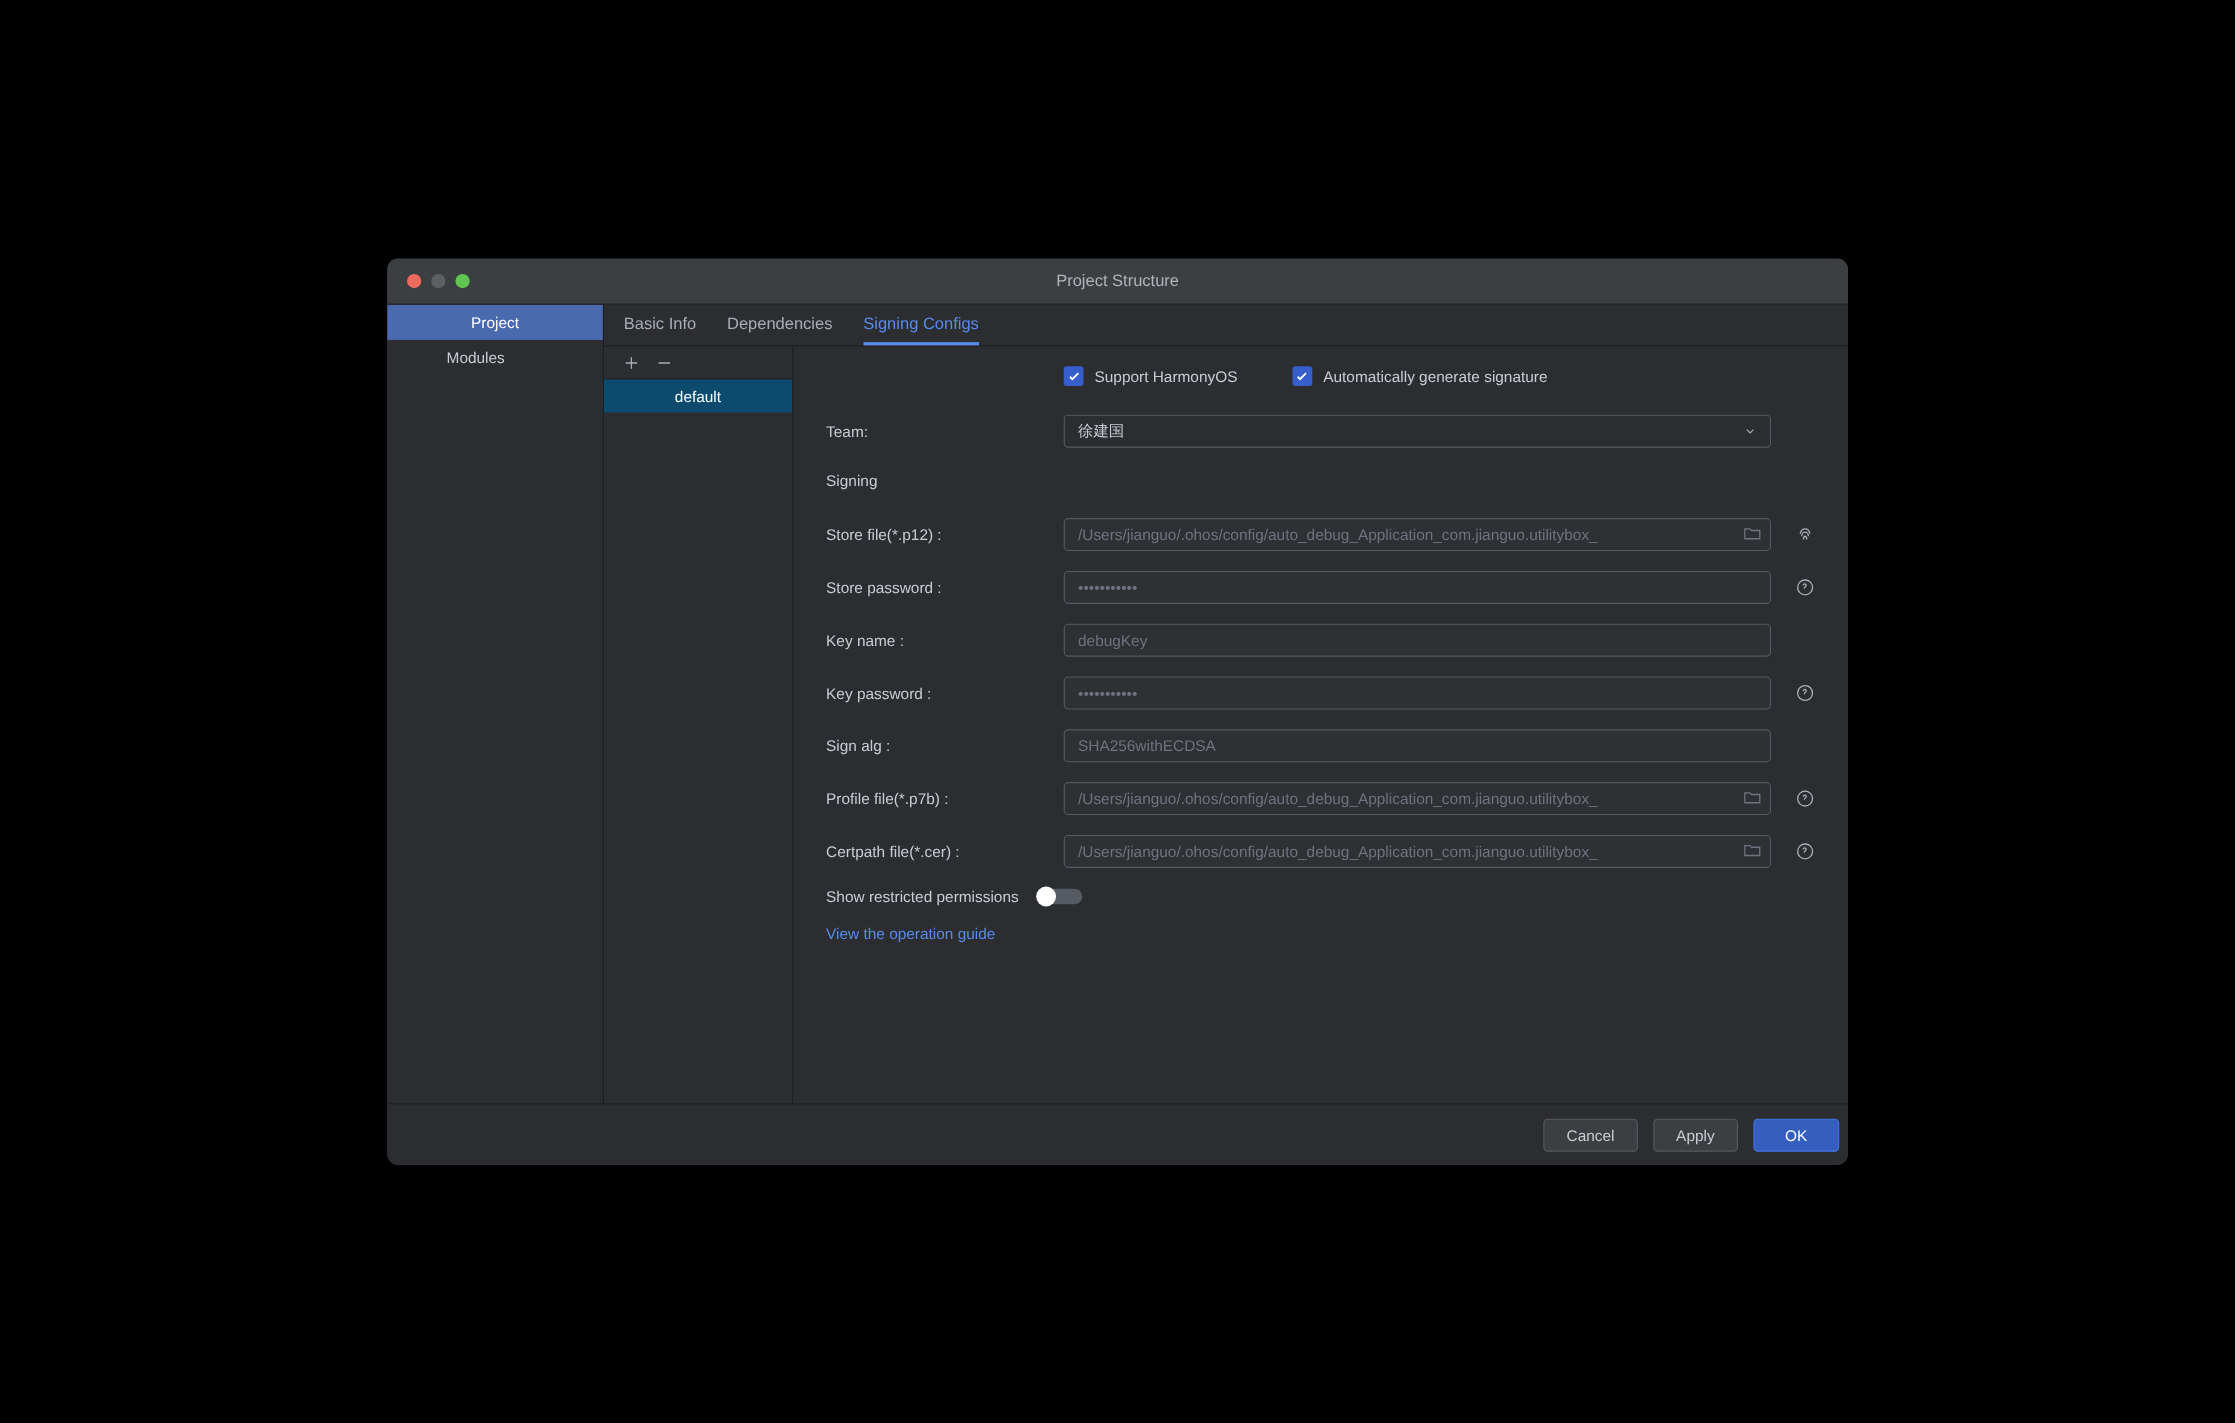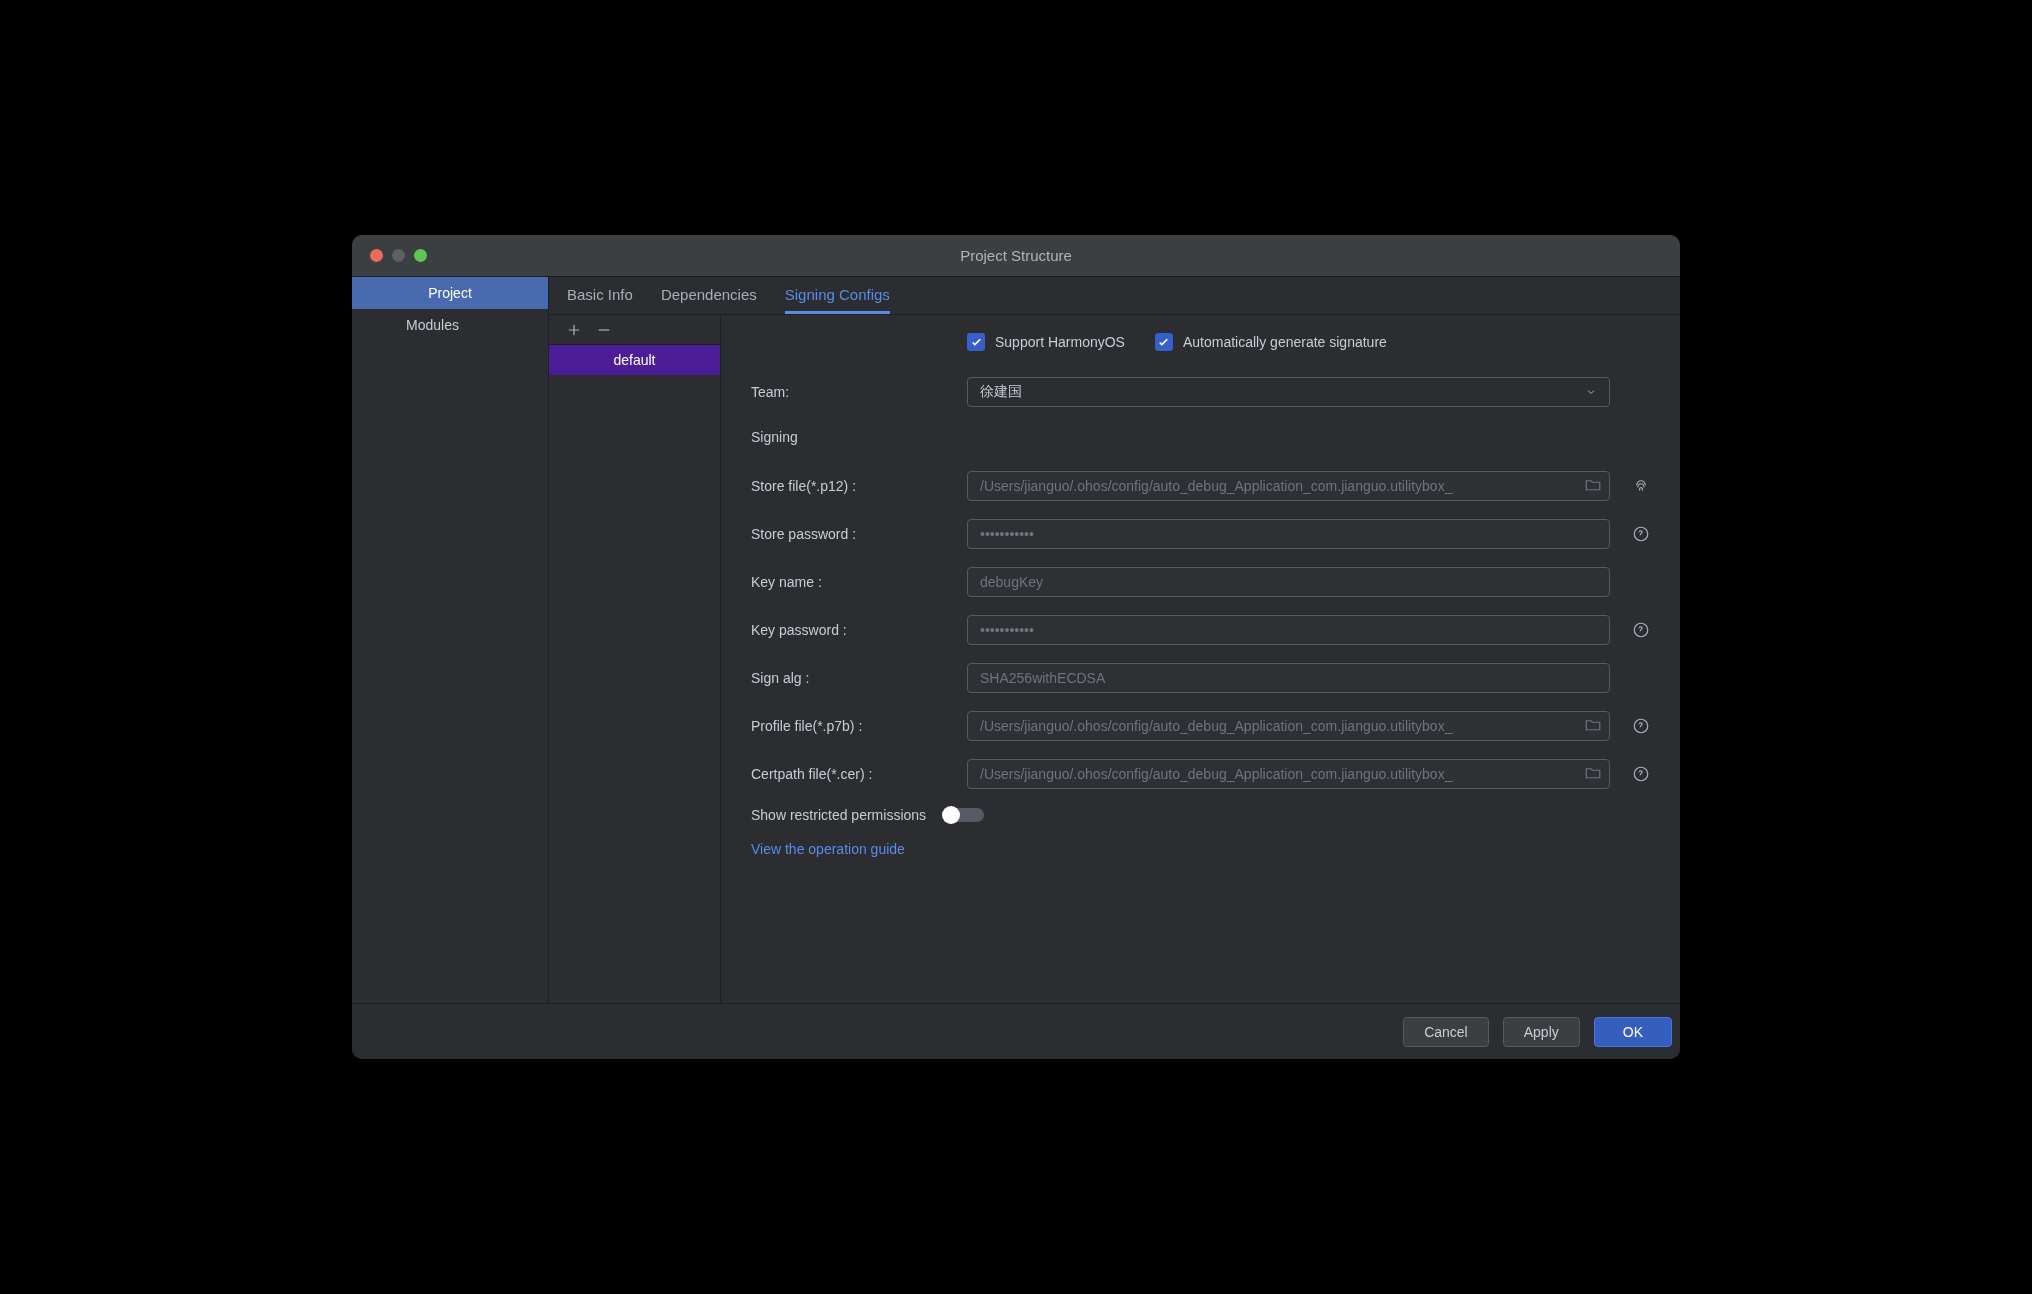--- a/index.html
+++ b/index.html
@@ -142,21 +142,21 @@
     }
     .list-item {
       height: 30px;
       display: flex;
       align-items: center;
       justify-content: center;
       font-size: 14px;
       color: #fff;
       cursor: pointer;
     }
-    .list-item.selected { background: #4c1d95; }
+    .list-item.selected { background: #0c4a6e; }
     .form-area {
       flex: 1;
       padding: 18px 24px 18px 30px;
       overflow-y: auto;
       position: relative;
     }
     .form-row {
       display: flex;
       align-items: center;
       margin-bottom: 22px;
@@ -200,21 +200,21 @@
       width: 30px;
       display: flex;
       align-items: center;
       justify-content: center;
       color: #a8aeb8;
       cursor: pointer;
     }
     .checkbox-row {
       display: flex;
       align-items: center;
-      gap: 30px;
+      gap: 50px;
       margin-bottom: 26px;
       padding-left: 216px;
     }
     .checkbox-item {
       display: flex;
       align-items: center;
       gap: 10px;
       cursor: pointer;
     }
     .checkbox {

